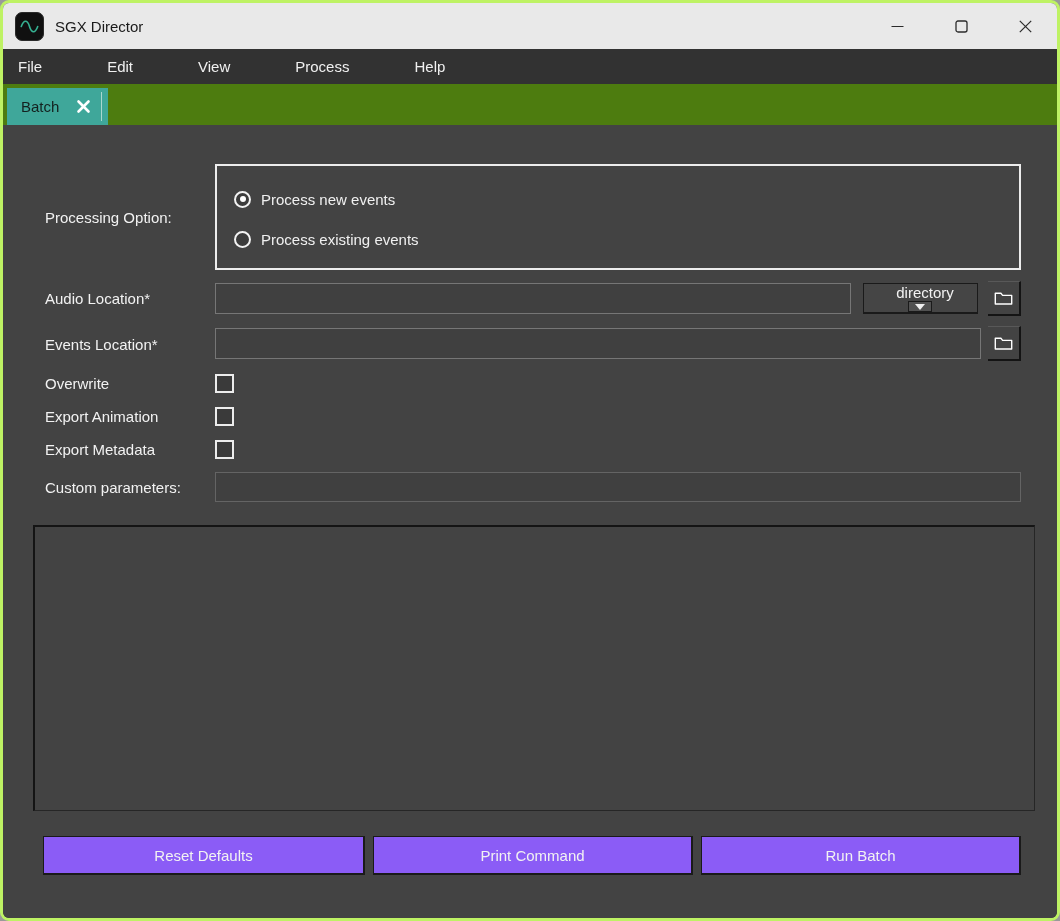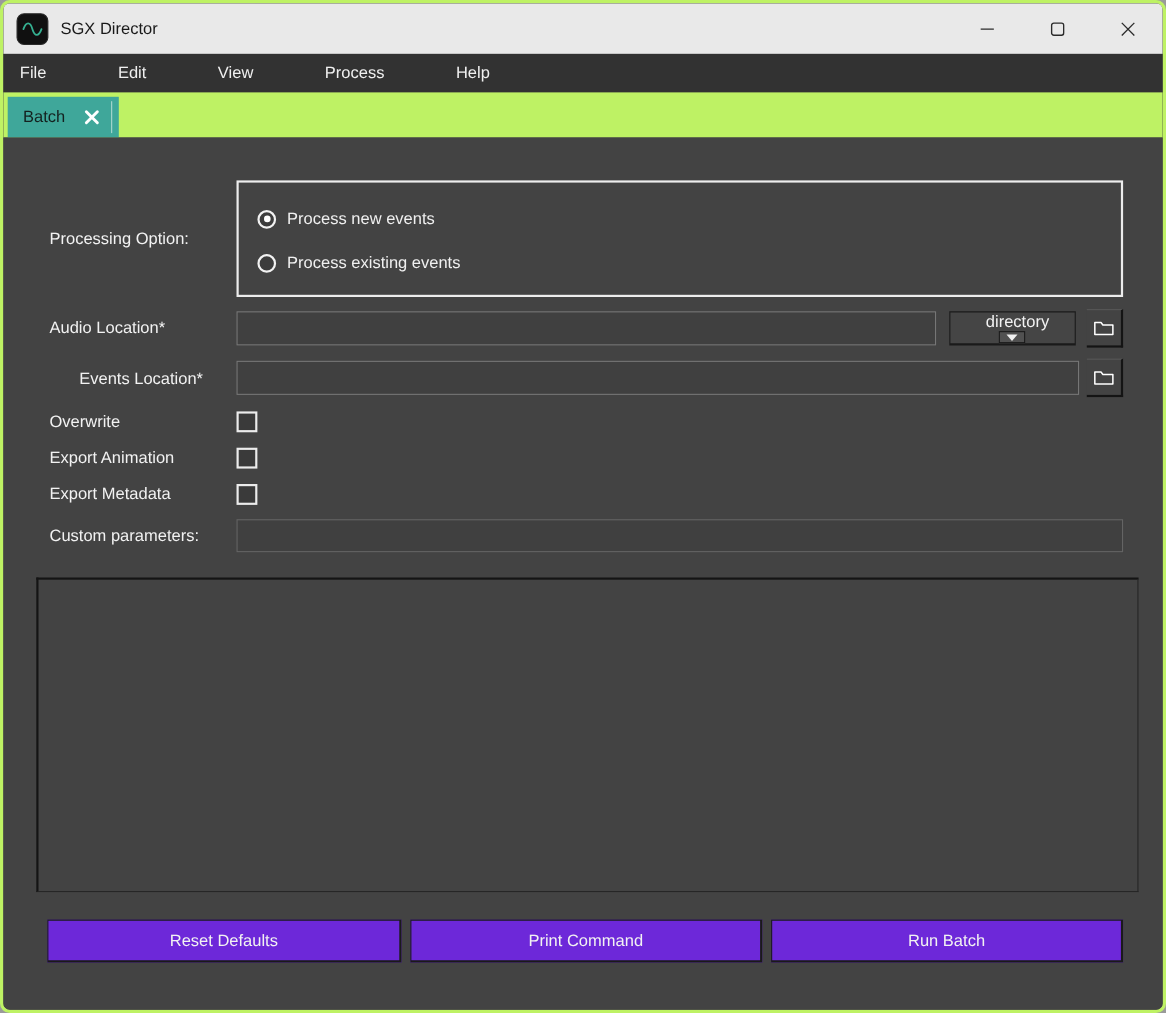--- a/index.html
+++ b/index.html
@@ -13,42 +13,42 @@
   .titlebar { height:46px; background:#e9e9e9; display:flex; align-items:center; padding-left:12px; flex:0 0 auto; }
   .app-icon { width:29px; height:29px; border-radius:7px; background:#101010; border:1px solid #2a2a2a; display:flex; align-items:center; justify-content:center; }
   .app-title { margin-left:11px; font-size:15px; color:#1a1a1a; }
   .win-controls { margin-left:auto; display:flex; height:100%; }
   .win-btn { width:64px; height:100%; display:flex; align-items:center; justify-content:center; background:transparent; border:none; cursor:default; }
   .win-btn svg { display:block; }
   
   .menubar { height:35px; background:#323232; display:flex; align-items:center; padding-left:3px; flex:0 0 auto;gap:35px; }
   .menu-item { color:#f0f0f0; font-size:15px; padding:6px 12px; margin-right:6px; }
   
-  .tabstrip { height:41px; background:#bef264; display:flex; align-items:flex-end; padding-left:4px; flex:0 0 auto; }
+  .tabstrip { height:41px; background:#4d7c0f; display:flex; align-items:flex-end; padding-left:4px; flex:0 0 auto; }
   .tab { height:37px; background:#3fa79a; color:#14211f; display:flex; align-items:center; padding:0 6px 0 14px; font-size:15px; }
   .tab-label { margin-right:14px; }
   .tab-close { display:flex; align-items:center; justify-content:center; width:20px; height:20px; margin-right:8px; }
   .tab-sep { width:1px; height:29px; background:#cfe7e2; opacity:.75; }
   
   .content { position:relative; flex:1; background:#434343; color:#f0f0f0; font-size:15px; }
   .flabel { position:absolute; left:42px; color:#f2f2f2; }
   .groupbox { position:absolute; left:212px; top:39px; width:806px; height:106px; border:2px solid #ededed; padding:13px 0 0 17px; }
   .radio-row { display:flex; align-items:center; height:40px; }
   .radio { width:17px; height:17px; border-radius:50%; border:2px solid #f2f2f2; background:#3c3c3c; position:relative; flex:0 0 auto; }
   .radio.selected::after { content:""; position:absolute; left:3.5px; top:3.5px; width:6px; height:6px; border-radius:50%; background:#ffffff; }
   .radio-label { margin-left:10px; }
   .tinput { position:absolute; height:31px; background:#404040; border:1px solid #767676; color:#f0f0f0; font-size:14px; padding:0 8px; font-family:"Liberation Sans", sans-serif; }
   .combo { position:absolute; left:860px; top:158px; width:115px; height:31px; background:#454545; border:1px solid #1a1a1a; border-bottom-width:2px; display:flex; align-items:center; color:#f2f2f2;flex-direction:column; }
   .combo-value { flex:1; padding-left:9px; font-size:15px; }
   .combo-arrow-box { width:24px; height:25px; margin-right:2px; background:#515151; border:1px solid #1a1a1a; display:flex; align-items:center; justify-content:center; }
   .combo-arrow { width:0; height:0; border-left:5px solid transparent; border-right:5px solid transparent; border-top:6px solid #f0f0f0; }
   .browse-btn { position:absolute; left:985px; width:33px; height:35px; background:#434343; border:none; border-top:1px solid #585858; border-right:2px solid #141414; border-bottom:2px solid #141414; display:flex; align-items:center; justify-content:center; }
   .checkbox { position:absolute; left:212px; width:19px; height:19px; border:2px solid #ececec; background:#3a3a3a; }
   .panel { position:absolute; left:30px; top:400px; width:1002px; height:286px; background:#434343; border:1px solid #262626; border-top:2px solid #141414; border-left:2px solid #141414; color:#e8e8e8; font-size:14px; padding:6px; overflow:auto; }
-  .action-btn { position:absolute; top:711px; height:39px; background:#6d28d9; border:1px solid #1a1a1a; border-right-width:2px; border-bottom-width:2px; color:#f2f2f2; font-size:15px; font-family:"Liberation Sans", sans-serif; text-align:center; }
+  .action-btn { position:absolute; top:711px; height:39px; background:#8b5cf6; border:1px solid #1a1a1a; border-right-width:2px; border-bottom-width:2px; color:#f2f2f2; font-size:15px; font-family:"Liberation Sans", sans-serif; text-align:center; }
 </style>
 </head>
 <body>
 
 <div class="window">
 
   <div class="titlebar">
     <div class="app-icon">
       <svg width="23" height="23" viewBox="0 0 28 28">
         <path d="M4 14 C7 5.5, 11.5 5.5, 14 14 C16.5 22.5, 21 22.5, 24 14" fill="none" stroke="#35b091" stroke-width="2" stroke-linecap="round"></path>
@@ -117,21 +117,21 @@
       <span class="combo-arrow-box">
         <span class="combo-arrow"></span>
       </span>
     </div>
     <button class="browse-btn" style="top:156px;">
       <svg width="22" height="18" viewBox="0 0 22 18">
         <path d="M1.5 3.5 L1.5 16 L20.5 16 L20.5 6 L10 6 L8 3.5 Z" fill="none" stroke="#ffffff" stroke-width="1.6" stroke-linejoin="round"></path>
       </svg>
     </button>
 
-    <span class="flabel" style="top:211px;margin-left:27px;">Events Location*</span>
+    <span class="flabel" style="top:211px;">Events Location*</span>
     <input class="tinput" style="left: 212px; top: 203px; width: 766px;" type="text" value="">
     <button class="browse-btn" style="top:201px;">
       <svg width="22" height="18" viewBox="0 0 22 18">
         <path d="M1.5 3.5 L1.5 16 L20.5 16 L20.5 6 L10 6 L8 3.5 Z" fill="none" stroke="#ffffff" stroke-width="1.6" stroke-linejoin="round"></path>
       </svg>
     </button>
 
     <span class="flabel" style="top:250px;">Overwrite</span>
     <span class="checkbox" style="top:249px;"></span>
 

